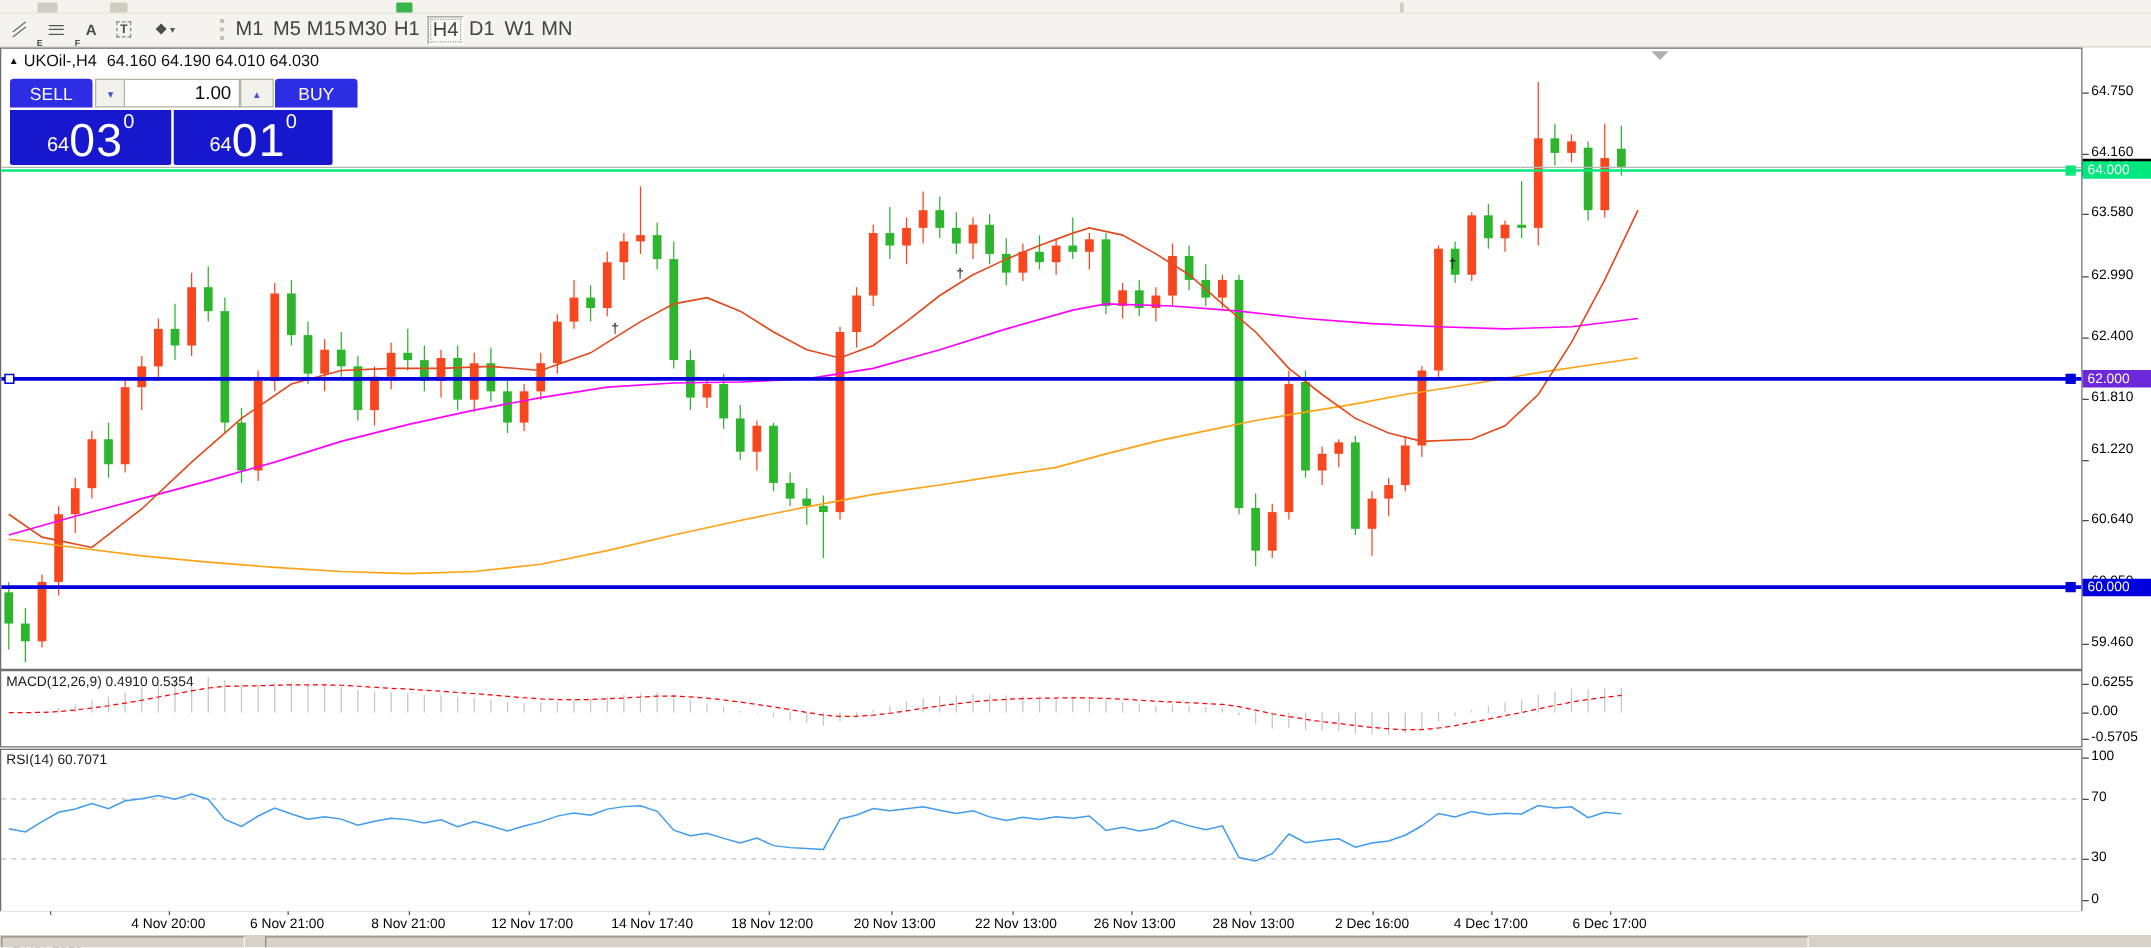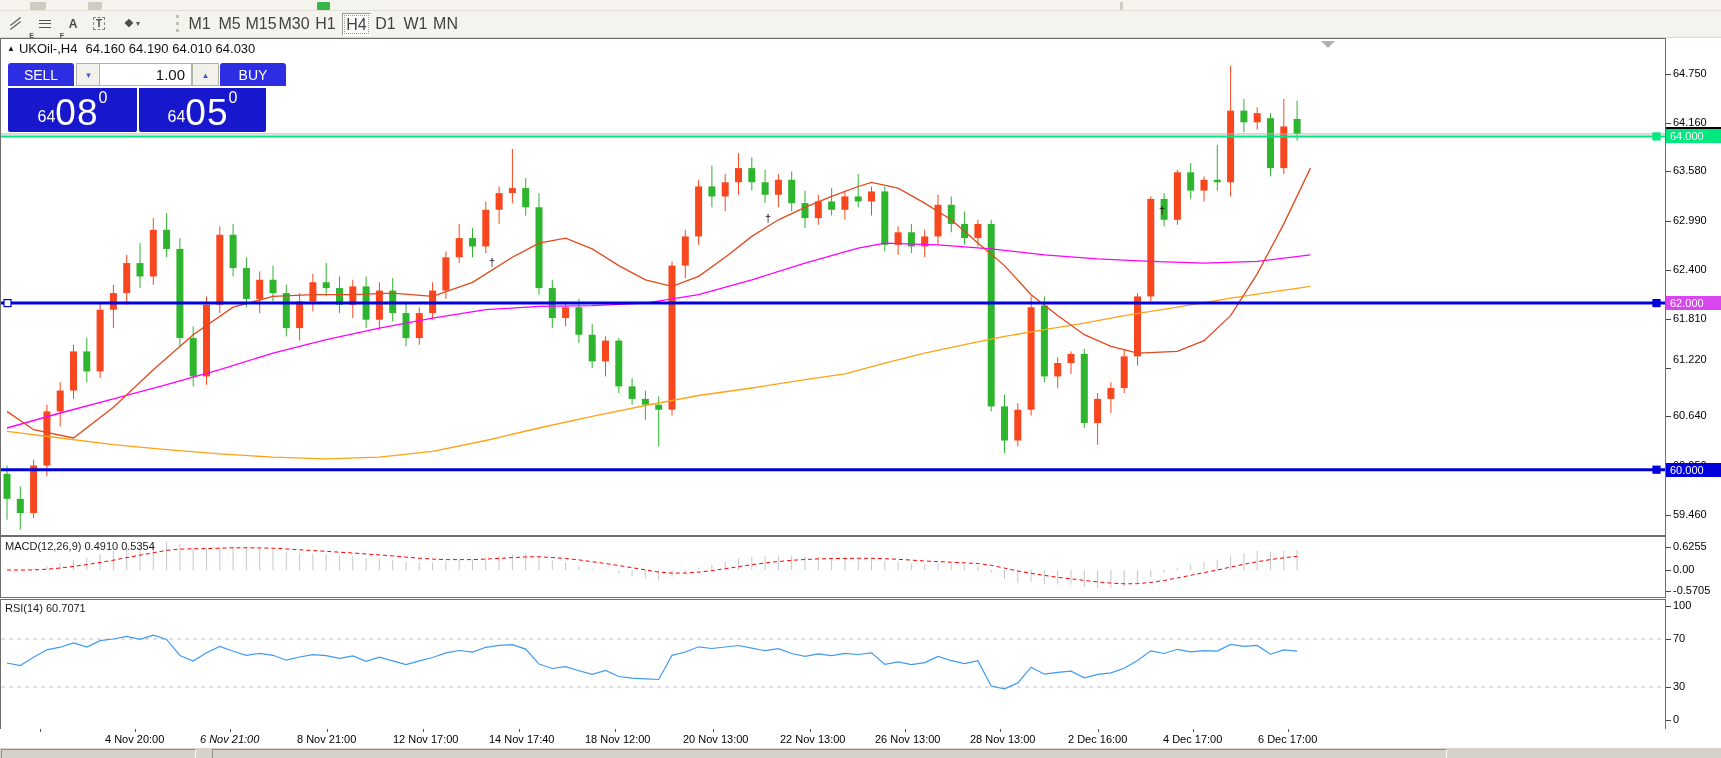--- a/index.html
+++ b/index.html
@@ -342,26 +342,26 @@
         <span>1.00</span>
       </div>
     <div class="spin" style="left:192px;top:63px;width:25px;height:21px">
         <span>▴</span>
       </div>
     <div class="btn-blue" style="left:220px;top:63px;width:66px;height:23px">
         <span>BUY</span>
       </div>
     <div class="big-price" style="left:8px;top:88px;width:129px;height:42px">
       <span class="bp-small">64</span>
-        <span class="bp-big">08</span>
+        <span class="bp-big">03</span>
         <span class="bp-sup">0</span>
     </div>
     <div class="big-price" style="left:139px;top:88px;width:127px;height:42px">
       <span class="bp-small">64</span>
-        <span class="bp-big">05</span>
+        <span class="bp-big">01</span>
         <span class="bp-sup">0</span>
     </div>
   </div>
 
 
   <div class="panel" style="top:536px;width:1664px;height:60px">
     <svg id="macd-svg" width="1664" height="58" viewBox="0 537 1664 58">
         <line x1="6" y1="570" x2="6" y2="569.9999999999998" stroke="#c6c6c6" stroke-width="1"></line>
         <line x1="19.3" y1="570" x2="19.3" y2="570.499054131054" stroke="#c6c6c6" stroke-width="1"></line>
         <line x1="32.6" y1="570" x2="32.6" y2="569.2110645855148" stroke="#c6c6c6" stroke-width="1"></line>
@@ -490,21 +490,21 @@
       <div class="axis-tick" style="top: 368.056px;"></div>
       <div class="axis-label" style="top: 353px;">61.220</div>
       <div class="axis-tick" style="top: 416.373px;"></div>
       <div class="axis-label" style="top: 409.373px;">60.640</div>
       <div class="axis-tick" style="top: 465.523px;"></div>
       <div class="axis-label" style="top: 458.523px;">60.050</div>
       <div class="axis-tick" style="top: 514.673px;"></div>
       <div class="axis-label" style="top: 507.673px;">59.460</div>
       <div class="price-flag" style="top: 126.968px; background: rgb(0, 0, 0);">64.030</div>
       <div class="price-flag" style="top: 129.467px; background: rgb(0, 232, 126);">64.000</div>
-      <div class="price-flag" style="top: 296.078px; background: #d946ef;">62.000</div>
+      <div class="price-flag" style="top: 296.078px; background: #6d28d9;">62.000</div>
       <div class="price-flag" style="top: 462.688px; background: rgb(0, 0, 220);">60.000</div>
       <div class="axis-tick" style="top: 546.982px;"></div>
       <div class="axis-label" style="top: 539.982px;">0.6255</div>
       <div class="axis-tick" style="top: 570px;"></div>
       <div class="axis-label" style="top: 563px;">0.00</div>
       <div class="axis-tick" style="top: 590.994px;"></div>
       <div class="axis-label" style="top: 583.994px;">-0.5705</div>
       <div class="axis-tick" style="top: 606px;"></div>
       <div class="axis-label" style="top: 599px;">100</div>
       <div class="axis-tick" style="top: 639px;"></div>
@@ -513,21 +513,21 @@
       <div class="axis-label" style="top: 680px;">30</div>
       <div class="axis-tick" style="top: 720px;"></div>
       <div class="axis-label" style="top: 713px;">0</div>
     </div>
   <div class="time-strip" id="time-strip">
       <div class="time-tick" style="left: 40px;"></div>
       <div class="time-label" style="left: 10px; margin-top: 16px;">1 Nov 2019</div>
       <div class="time-tick" style="left: 135px;"></div>
       <div class="time-label" style="left: 105px;">4 Nov 20:00</div>
       <div class="time-tick" style="left: 230px;"></div>
-      <div class="time-label" style="left: 200px; font-style: italic;">6 Nov 21:00</div>
+      <div class="time-label" style="left: 200px;">6 Nov 21:00</div>
       <div class="time-tick" style="left: 327px;"></div>
       <div class="time-label" style="left: 297px;">8 Nov 21:00</div>
       <div class="time-tick" style="left: 423px;"></div>
       <div class="time-label" style="left: 393px;">12 Nov 17:00</div>
       <div class="time-tick" style="left: 519px;"></div>
       <div class="time-label" style="left: 489px;">14 Nov 17:40</div>
       <div class="time-tick" style="left: 615px;"></div>
       <div class="time-label" style="left: 585px;">18 Nov 12:00</div>
       <div class="time-tick" style="left: 713px;"></div>
       <div class="time-label" style="left: 683px;">20 Nov 13:00</div>

